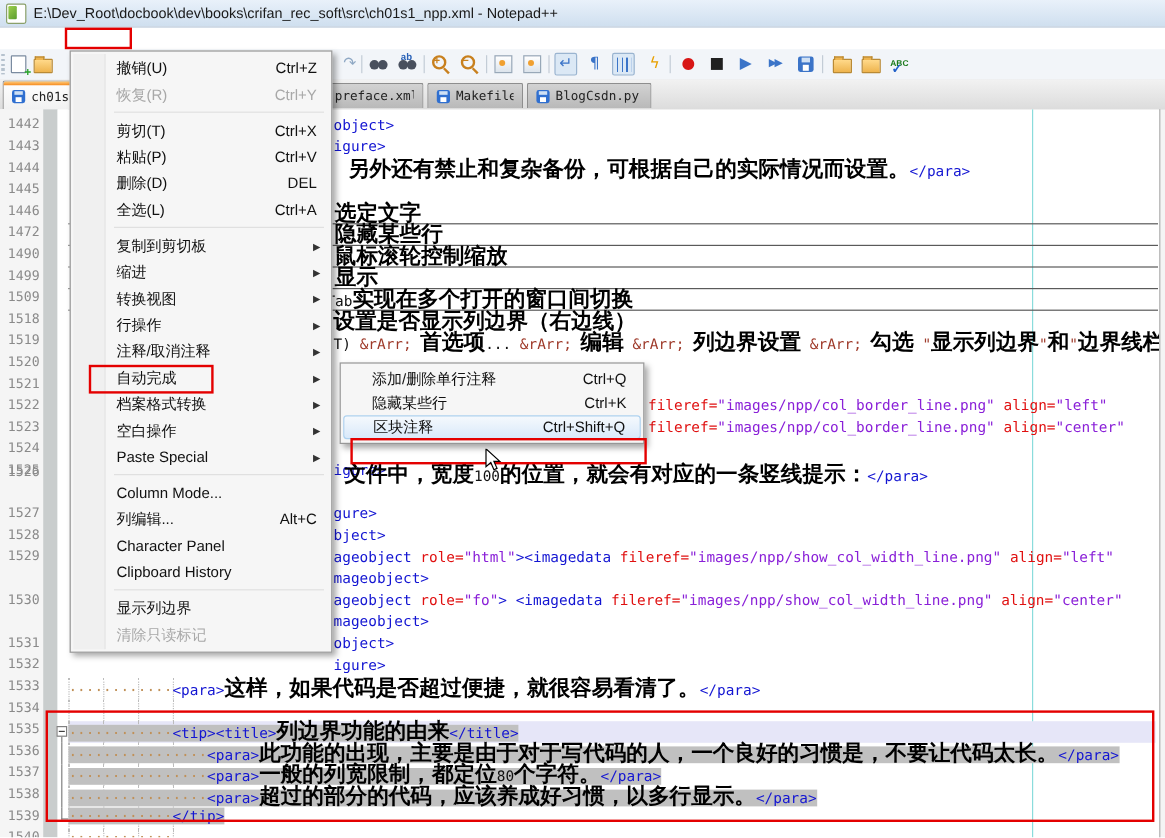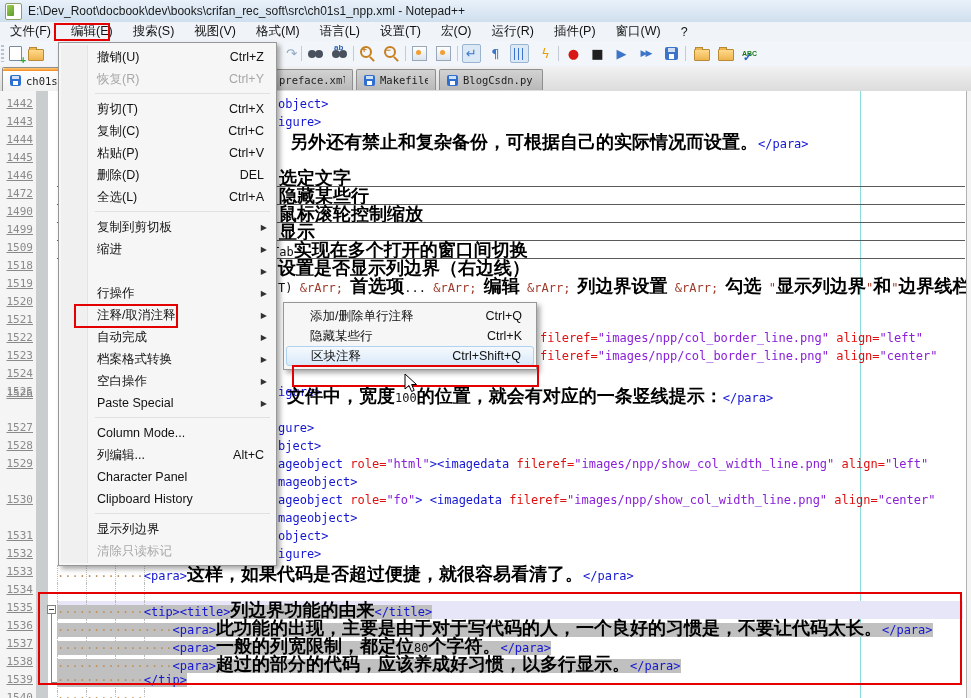--- a/index.html
+++ b/index.html
@@ -64,21 +64,21 @@
   .tabfloppy::after{content:"";position:absolute;bottom:1px;left:3px;right:3px;height:4px;background:#fff;}
   
   #editor{position:absolute;left:0;top:91px;width:966px;height:607px;background:#fff;overflow:hidden;}
   #rightedge{position:absolute;left:966px;top:91px;width:5px;height:607px;background:#f4f4f4;border-left:1px solid #b0b0b0;}
   .m-num{position:absolute;left:0;top:0;width:36px;height:100%;background:#f5f5f5;}
   .m-book{position:absolute;left:36px;top:0;width:12px;height:100%;background:#c9cdcd;}
   .m-fold{position:absolute;left:48px;top:0;width:9px;height:100%;background:#ffffff;}
   .colline{position:absolute;left:860px;top:0;width:0;height:100%;border-left:1px solid #8adcdc;}
   .erow{position:absolute;left:0;width:966px;height:18px;line-height:18px;white-space:pre;
     font:12px "DejaVu Sans Mono","Liberation Mono",monospace;}
-  .enum{position:absolute;left:0;top:0;width:33px;text-align:right;color:#8a8a8a;font-size:11px;text-decoration:underline;}
+  .enum{position:absolute;left:0;top:0;width:33px;text-align:right;color:#8a8a8a;font-size:11px;}
   .etext{position:absolute;top:0;}
   .ecur{position:absolute;left:57px;top:0;width:906px;height:18px;background:#e6e6f8;}
   .selbg{background:#c0c0c0;}
   .fline{position:absolute;left:57px;bottom:0;width:908px;border-bottom:1px solid #5a5a5a;}
   .eguide{position:absolute;top:0;height:18px;width:0;border-left:1px dotted #bcbcbc;}
   .s-t{color:#1315d2;} .s-a{color:#e01010;} .s-v{color:#8a20d8;} .s-p{color:#101010;}
   .s-e{color:#9e3a2a;} .s-d{color:#c09058;}
   .s-c{color:#000;font-weight:bold;font-size:18px;line-height:18px;font-family:"DejaVu Sans",sans-serif;}
   .fbox{position:absolute;left:47px;top:4px;width:9px;height:9px;border:1px solid #808080;background:#fff;box-sizing:border-box;}
   .fbox::after{content:"";position:absolute;left:1px;right:1px;top:3px;border-top:1px solid #404040;}
@@ -109,34 +109,20 @@
 </head>
 <body>
 
 <div id="screen">
 
   <div id="titlebar">
     <div id="npp-icon"></div>
     <span id="title-text">E:\Dev_Root\docbook\dev\books\crifan_rec_soft\src\ch01s1_npp.xml - Notepad++</span>
   </div>
 
-  <div id="menubar">
-      <span class="mb-item">文件(F)</span>
-      <span class="mb-item">编辑(E)</span>
-      <span class="mb-item">搜索(S)</span>
-      <span class="mb-item">视图(V)</span>
-      <span class="mb-item">格式(M)</span>
-      <span class="mb-item">语言(L)</span>
-      <span class="mb-item">设置(T)</span>
-      <span class="mb-item">宏(O)</span>
-      <span class="mb-item">运行(R)</span>
-      <span class="mb-item">插件(P)</span>
-      <span class="mb-item">窗口(W)</span>
-      <span class="mb-item">?</span>
-    </div>
 
   <div id="toolbar">
     <div class="grip"></div>
   <div class="ticon" style="left: 6px;">
         <div class="ico-page"></div>
       </div>
       <div class="ticon" style="left: 26px;">
         <div class="ico-folder"></div>
       </div>
       <div class="ticon" style="left: 282px;">
@@ -276,24 +262,20 @@
       <div class="mi disabled">
         <span class="lbl">恢复(R)</span>
         <span class="sc">Ctrl+Y</span>
       </div>
       <div class="msep"></div>
       <div class="mi">
         <span class="lbl">剪切(T)</span>
         <span class="sc">Ctrl+X</span>
       </div>
       <div class="mi">
-        <span class="lbl">复制(C)</span>
-        <span class="sc">Ctrl+C</span>
-      </div>
-      <div class="mi">
         <span class="lbl">粘贴(P)</span>
         <span class="sc">Ctrl+V</span>
       </div>
       <div class="mi">
         <span class="lbl">删除(D)</span>
         <span class="sc">DEL</span>
       </div>
       <div class="mi">
         <span class="lbl">全选(L)</span>
         <span class="sc">Ctrl+A</span>
@@ -301,20 +283,21 @@
       <div class="msep"></div>
       <div class="mi">
         <span class="lbl">复制到剪切板</span>
         <span class="arr">▶</span>
       </div>
       <div class="mi">
         <span class="lbl">缩进</span>
         <span class="arr">▶</span>
       </div>
       <div class="mi">
+        <span class="lbl">转换视图</span>
         <span class="arr">▶</span>
       </div>
       <div class="mi">
         <span class="lbl">行操作</span>
         <span class="arr">▶</span>
       </div>
       <div class="mi">
         <span class="lbl">注释/取消注释</span>
         <span class="arr">▶</span>
       </div>

